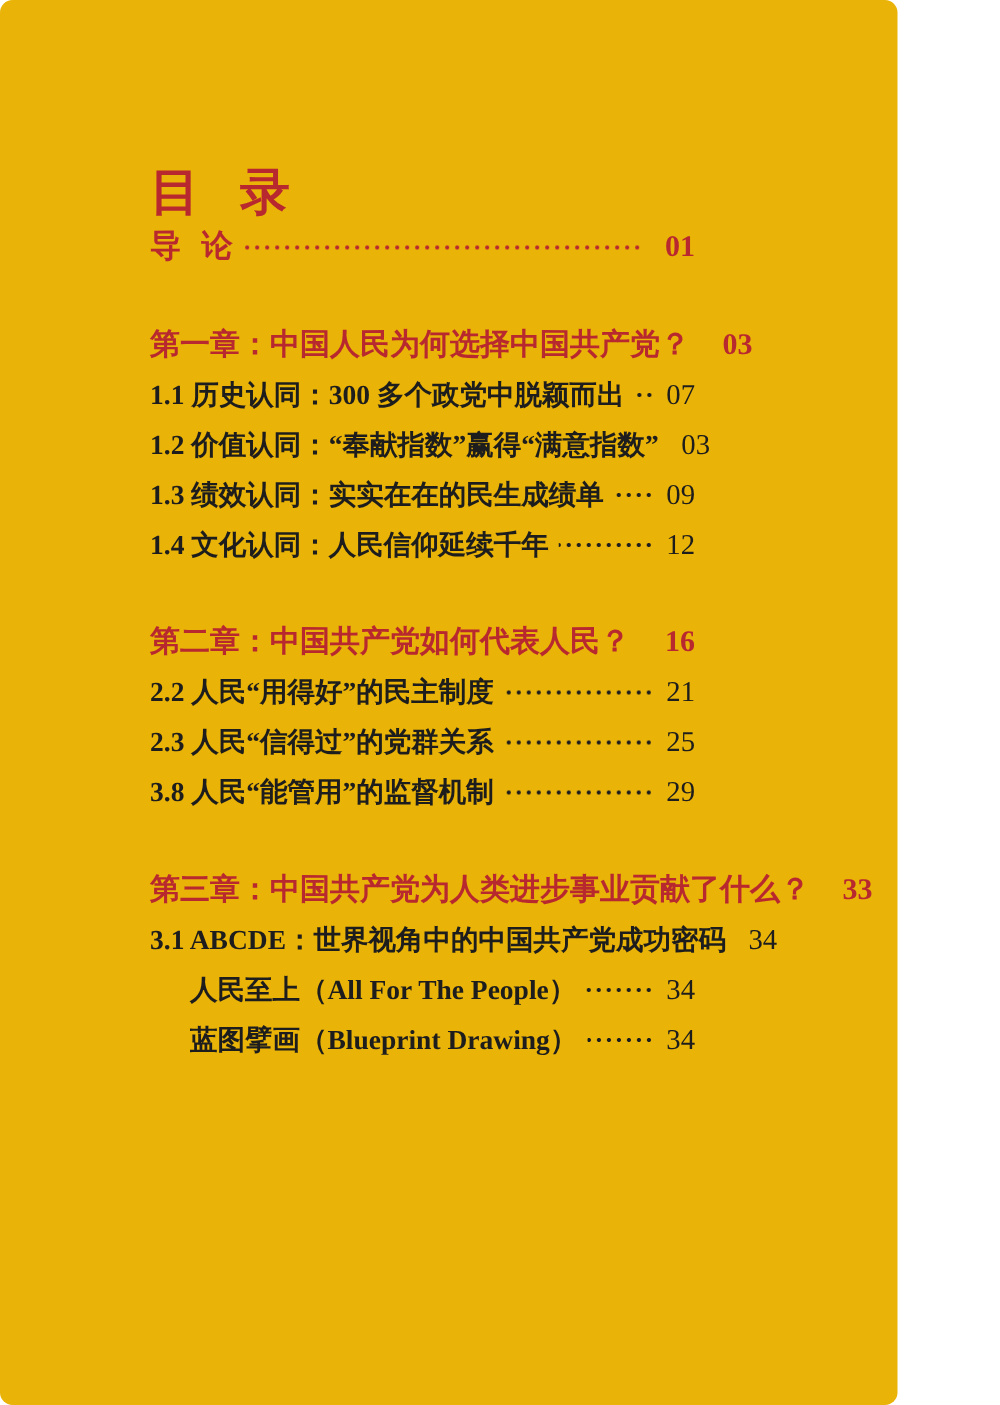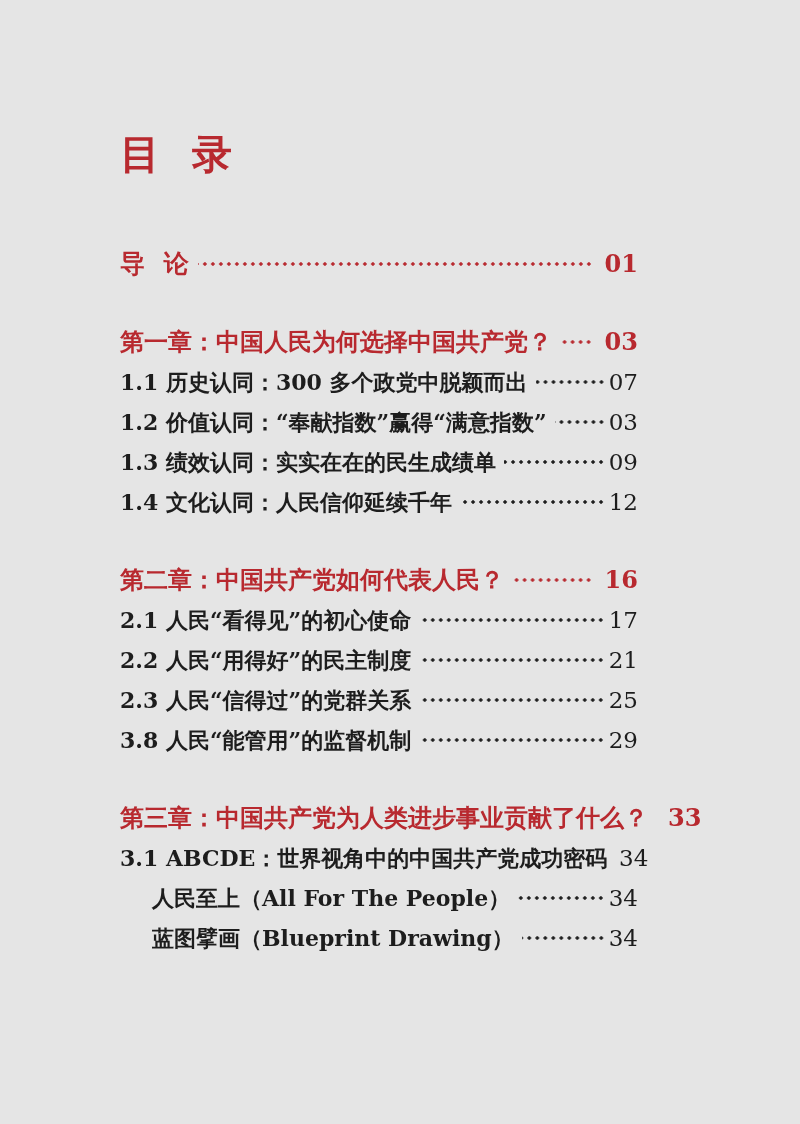--- a/index.html
+++ b/index.html
@@ -5,35 +5,36 @@
   * { margin: 0; padding: 0; box-sizing: border-box; }
   html, body { background: #ffffff; }
   body {
     width: 800px;
     height: 1124px;
     margin: 0 auto;
     font-family: "DejaVu Serif", "Liberation Serif", serif;
     overflow: hidden;
   }
   .page {
-    width: 800px;
+    width: 718px;
     height: 1124px;
-    background: #e5e5e5;
+    background: #eab308;
     padding: 130px 162px 0 120px;
+    border-radius: 10px;
   }
   .doc-title {
     color: var(--accent, #b8292f);
     font-size: 40px;
     font-weight: 700;
     letter-spacing: 2px;
     word-spacing: 14px;
     line-height: 1.2;
   }
   .toc {
-    margin-top: 66px;
+    font-family: Liberation Serif, serif;
   }
   .toc-row {
     display: flex;
     align-items: center;
     height: 40px;
     white-space: nowrap;
   }
   .toc-row .label {
     flex-shrink: 0;
     line-height: 40px;
@@ -117,25 +118,20 @@
     <span class="label">1.4 文化认同：人民信仰延续千年</span>
     <span class="dots"></span>
     <span class="pagenum">12</span>
   </div>
       <div class="toc-row chapter">
     <span class="label">第二章：中国共产党如何代表人民？</span>
     <span class="dots"></span>
     <span class="pagenum">16</span>
   </div>
       <div class="toc-row item">
-    <span class="label">2.1 人民“看得见”的初心使命</span>
-    <span class="dots"></span>
-    <span class="pagenum">17</span>
-  </div>
-      <div class="toc-row item">
     <span class="label">2.2 人民“用得好”的民主制度</span>
     <span class="dots"></span>
     <span class="pagenum">21</span>
   </div>
       <div class="toc-row item">
     <span class="label">2.3 人民“信得过”的党群关系</span>
     <span class="dots"></span>
     <span class="pagenum">25</span>
   </div>
       <div class="toc-row item">

